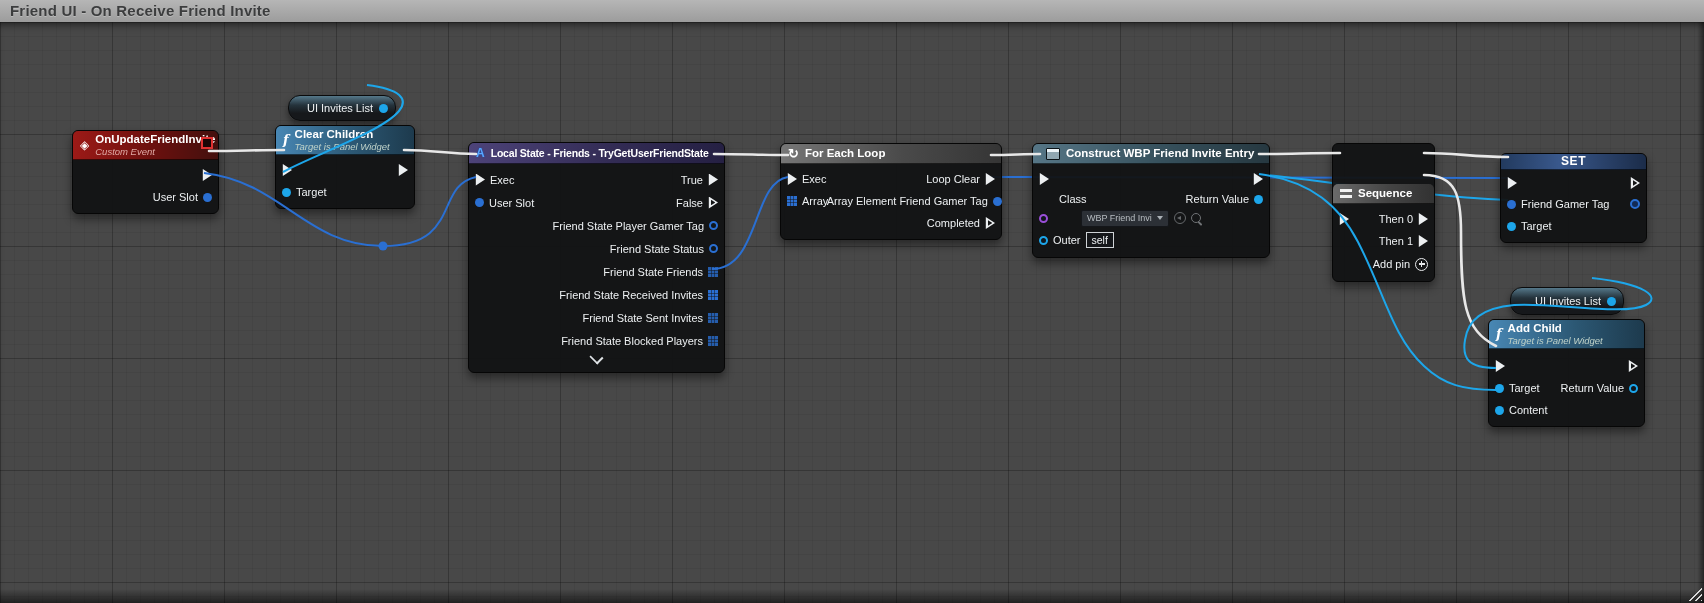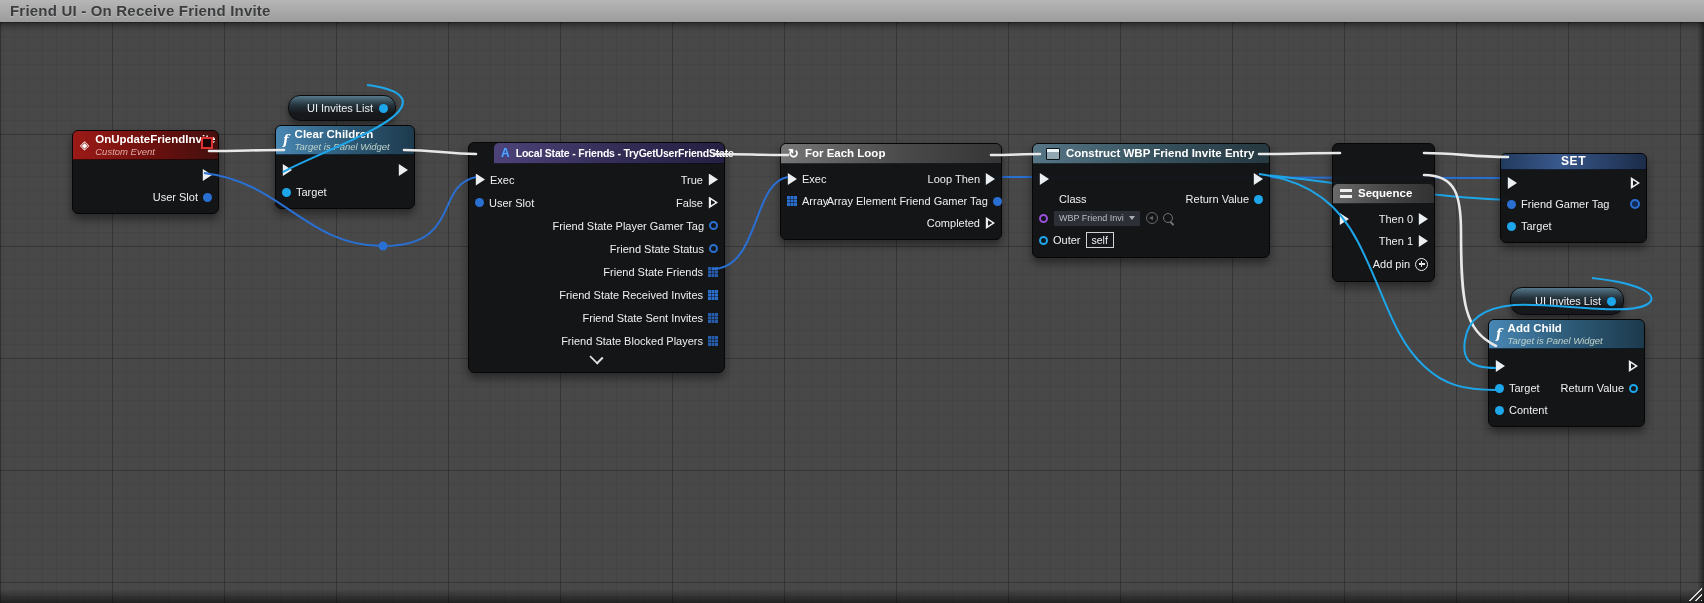--- a/index.html
+++ b/index.html
@@ -75,21 +75,21 @@
   .dot.navyfill{background:#122a54;border:2px solid #2a6fd2;width:10px;height:10px;}
   .apin{flex:none;width:10px;height:10px;position:relative;}
   .apin::before{content:"";position:absolute;left:0;top:0;width:3px;height:3px;background:currentColor;
     box-shadow:3.5px 0,7px 0,0 3.5px,3.5px 3.5px,7px 3.5px,0 7px,3.5px 7px,7px 7px;}
   .apin.dim{opacity:.8;}
   
   .enable-box{position:absolute;right:5px;top:6px;width:8px;height:8px;border:2px solid #e03131;background:#1a0606;}
   .chev{width:9px;height:9px;border-right:2px solid #dfe3e6;border-bottom:2px solid #dfe3e6;
     transform:rotate(45deg) scaleY(.8);margin:0 auto 4px auto;}
   .dd{display:flex;align-items:center;gap:5px;background:#2c3036;border:1px solid #14161a;border-radius:2px;
-    color:#b7bcc1;font-size:9px;padding:1px 5px;height:13px;}
+    color:#b7bcc1;font-size:9px;padding:1px 5px;height:13px;margin-left:28px;}
   .dd .caret{width:0;height:0;border-left:3.5px solid transparent;border-right:3.5px solid transparent;border-top:4px solid #aab0b6;}
   .icon-reset{width:10px;height:10px;border:1.5px solid #7a7d80;border-radius:50%;position:relative;opacity:.8;}
   .icon-reset::after{content:"";position:absolute;left:2px;top:2.6px;width:0;height:0;
     border-top:2.2px solid transparent;border-bottom:2.2px solid transparent;border-right:4px solid #7a7d80;}
   .icon-search{width:8px;height:8px;border:1.5px solid #7a7d80;border-radius:50%;position:relative;opacity:.9;}
   .icon-search::after{content:"";position:absolute;left:7px;top:6.5px;width:1.8px;height:5px;background:#7a7d80;
     transform:rotate(-45deg);border-radius:1px;}
   .selfbox{border:1px solid #cfd3d6;background:#15171a;color:#eef1f3;font-size:10.5px;padding:0 5px;height:14px;line-height:14px;}
   .addpin-ic{width:11px;height:11px;border:1.5px solid #e8eaec;border-radius:50%;position:relative;flex:none;}
   .addpin-ic::before,.addpin-ic::after{content:"";position:absolute;background:#e8eaec;}
@@ -167,21 +167,21 @@
             <span class="g">
               <span class="dot f c-cyan"></span>
           <span class="lbl">Target</span>
             </span>
             <span class="g"></span>
           </div>
       </div>
     </div>
 
     <div class="node" style="left:468px;top:120px;width:255px;">
-      <div class="hdr pure" style="padding:3px 7px;margin-left:25px;">
+      <div class="hdr pure" style="padding:3px 7px;">
         <span class="ic ic-a"></span>
         <span class="t" style="font-size:10.5px;letter-spacing:-0.2px;">Local State - Friends - TryGetUserFriendState</span>
       </div>
       <div class="body">
         <div class="row" style="height:23px;">
           <span class="g">
               <span class="pexec"></span>
               <span class="lbl">Exec</span>
             </span>
           <span class="g">
@@ -250,21 +250,21 @@
         <span class="ic ic-loop"></span>
         <span class="t">For Each Loop</span>
       </div>
       <div class="body">
         <div class="row">
           <span class="g">
               <span class="pexec"></span>
               <span class="lbl">Exec</span>
             </span>
           <span class="g">
-              <span class="lbl">Loop Then</span>
+              <span class="lbl">Loop Clear</span>
               <span class="pexec"></span>
             </span>
           </div>
         <div class="row">
           <span class="g">
               <span class="apin c-blue"></span>
               <span class="lbl">Array</span>
             </span>
           <span class="g">
               <span class="lbl">Array Element Friend Gamer Tag</span>

